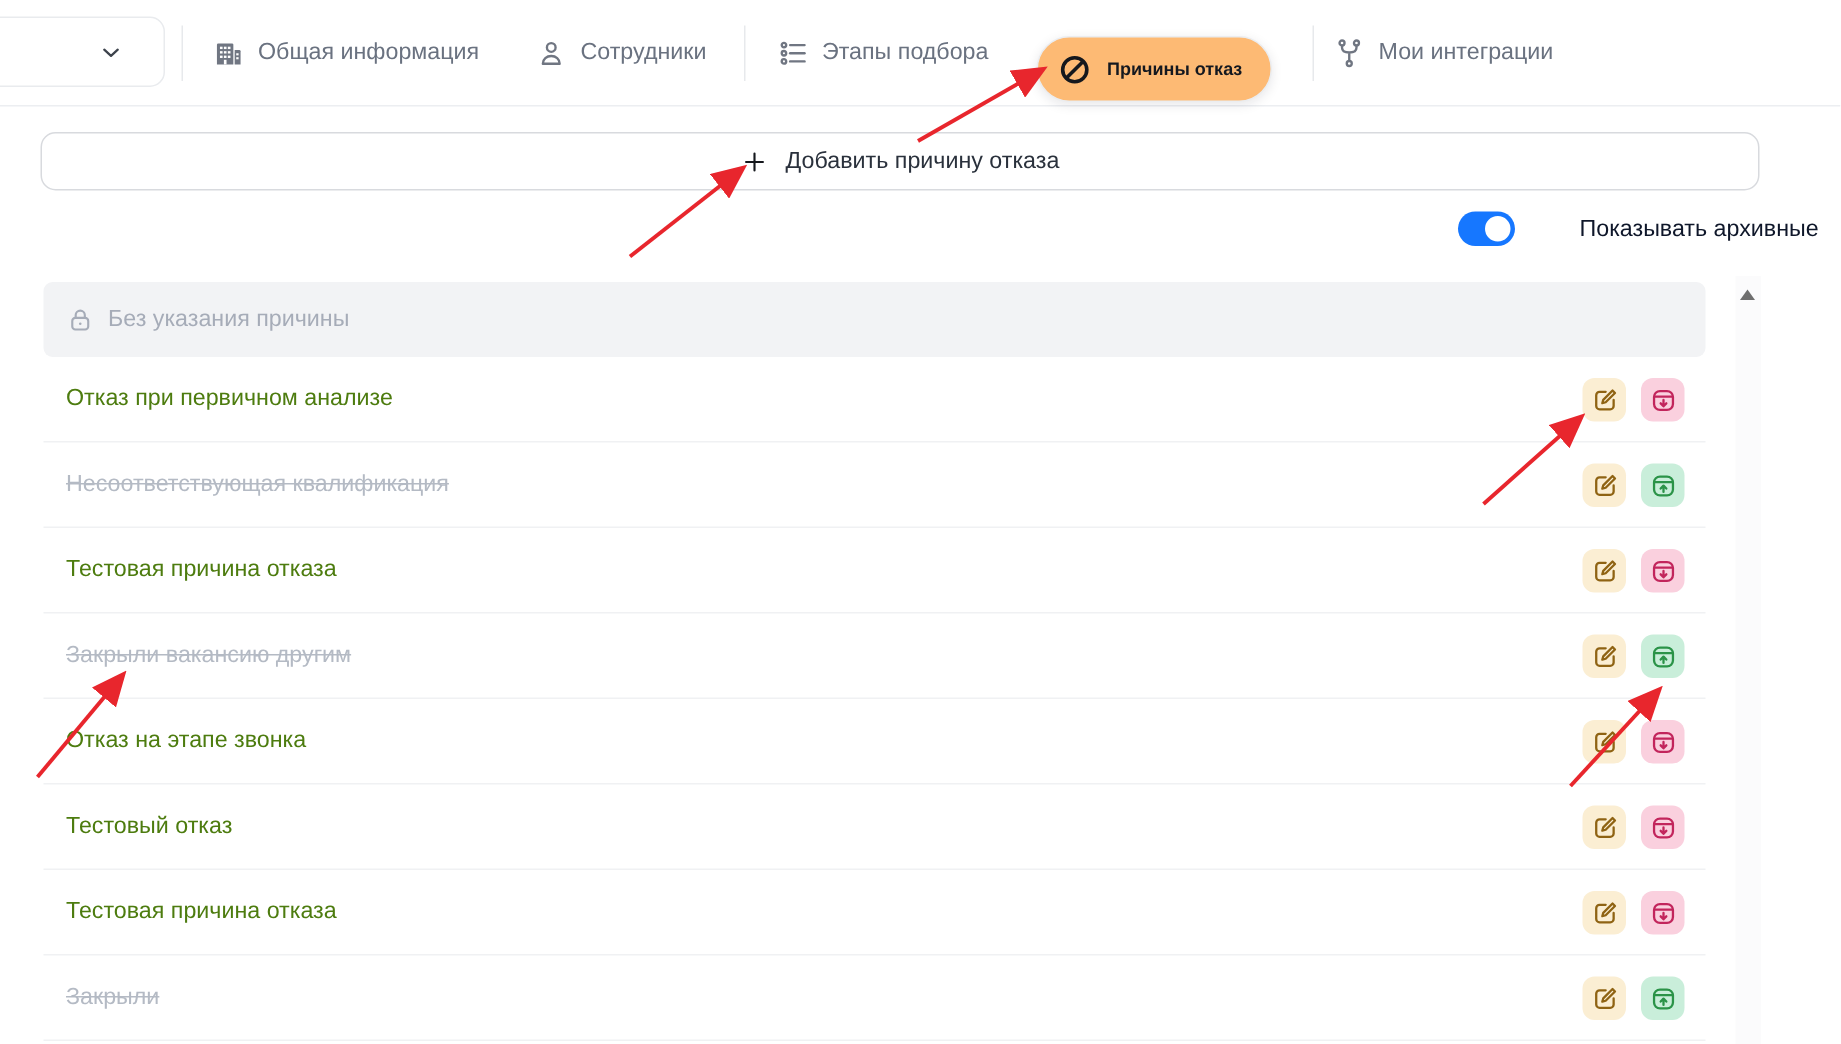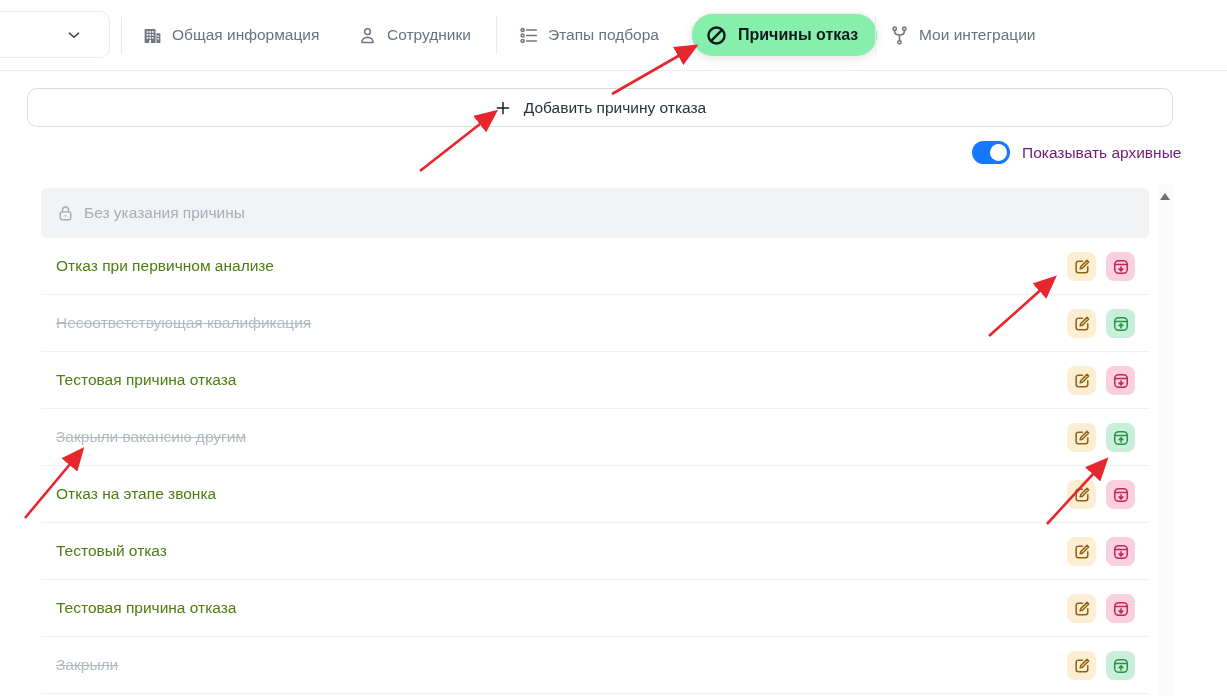--- a/index.html
+++ b/index.html
@@ -10,39 +10,39 @@
   
   .header { position:absolute; left:0; top:0; width:1227px; height:71px;
     background:#fff; border-bottom:1px solid #eceef1; }
   .select-box { position:absolute; left:-26px; top:11px; width:136px; height:47px;
     background:#fff; border:1.5px solid #e9ebee; border-radius:10px; cursor:pointer; }
   .select-box .chev { position:absolute; right:26px; top:14px; width:18px; height:18px; color:#3d434c; }
   .vdiv { position:absolute; top:17px; width:1px; height:37px; background:#e7e9ec; }
   .tab { position:absolute; top:0; height:70px; display:flex; align-items:center; gap:9px;
     color:#6a7280; font-size:15.5px; cursor:pointer; white-space:nowrap; }
   .tab .ticon { width:21px; height:21px; color:#707682; flex:0 0 auto; }
-  .tab-pill { position:absolute; left:691px; top:13px; height:44px; display:flex; align-items:center;
-    gap:10px; padding:0 19px 0 13px; background:#86efac; border:1px solid #ebedf0; border-radius:22px;
-    box-shadow:0 2px 8px rgba(16,24,40,.10); color:#14181f; font-size:16px; font-weight:600; cursor:pointer; }
+  .tab-pill { position:absolute; left:691px; top:24px; height:44px; display:flex; align-items:center;
+    gap:10px; padding:0 19px 0 13px; background:#fdba74; border:1px solid #ebedf0; border-radius:22px;
+    box-shadow:0 2px 8px rgba(16,24,40,.10); color:#14181f; font-size:12px; font-weight:600; cursor:pointer; }
   .tab-pill .ticon { width:23px; height:23px; color:#15181d; }
 
   
   .add-btn { position:absolute; left:27px; top:88px; width:1146px; height:39px;
     background:#fff; border:1px solid #d8dade; border-radius:10px; display:flex;
     align-items:center; justify-content:center; gap:12px; cursor:pointer;
     font-size:15.5px; font-weight:500; color:#2a313c; }
   .add-btn .plus { width:18px; height:18px; color:#15181d; }
 
   .toggle-wrap { position:absolute; left:972px; top:141px; display:flex; align-items:center; gap:12px; }
   .switch { position:relative; width:38px; height:23px; border-radius:12px; background:#1677ff; cursor:pointer; }
   .switch .knob { position:absolute; top:3px; right:3px; width:17px; height:17px; border-radius:50%; background:#fff; }
-  .toggle-label { font-size:15.5px; color:#701a75; }
-
-  
-  .list { position:absolute; left:41px; top:188px; width:1108px; }
+  .toggle-label { font-size:15.5px; color:#0f172a;margin-left:31px; }
+
+  
+  .list { position:absolute; left:29px; top:188px; width:1108px; }
   .locked-row { height:50px; background:#f2f3f5; border-radius:6px; display:flex;
     align-items:center; gap:9px; padding-left:15px; color:#a6acb8; font-size:15.5px; }
   .locked-row .licon { width:19px; height:19px; color:#a6acb8; }
   .row { position:relative; height:57px; border-bottom:1px solid #f0f1f3; display:flex; align-items:center; }
   .row .rlabel { padding-left:15px; font-size:15.5px; color:#4d7c0f; }
   .row.archived .rlabel { color:#b4bac4; text-decoration:line-through; }
   .rbtn { position:absolute; top:14px; width:29px; height:29px; border:none; border-radius:8px;
     display:flex; align-items:center; justify-content:center; cursor:pointer; padding:0; }
   .rbtn svg { width:18px; height:18px; }
   .btn-edit   { right:53px; background:#fbeed3; color:#8f6313; }

